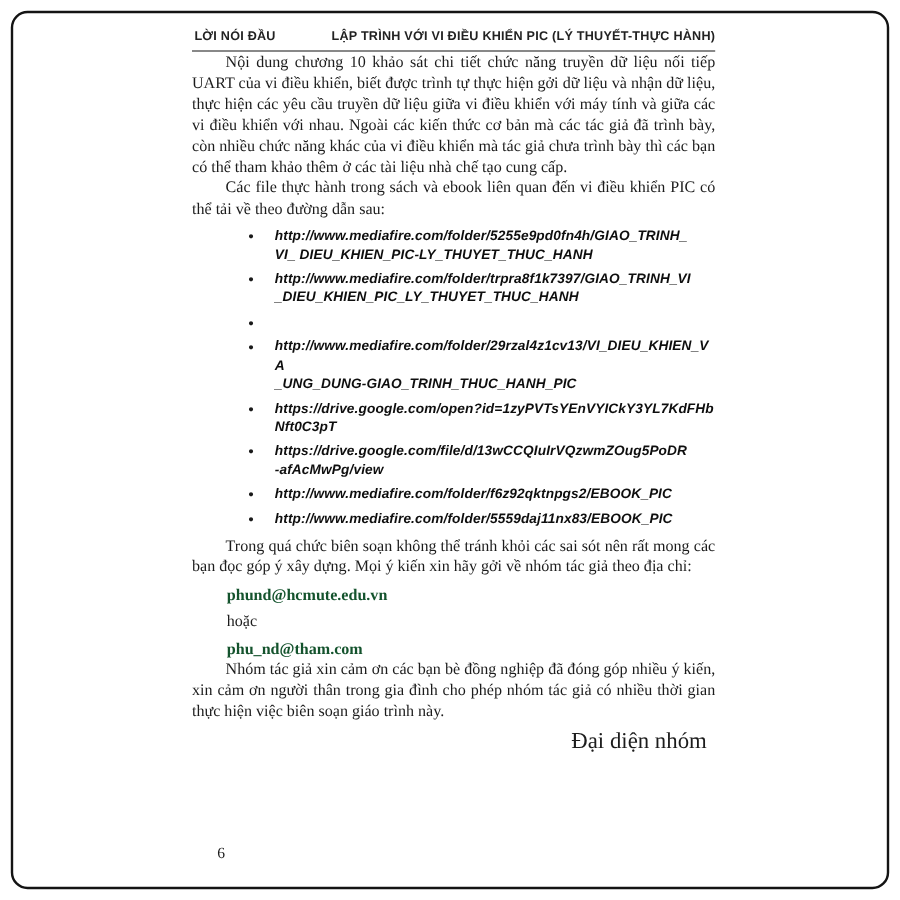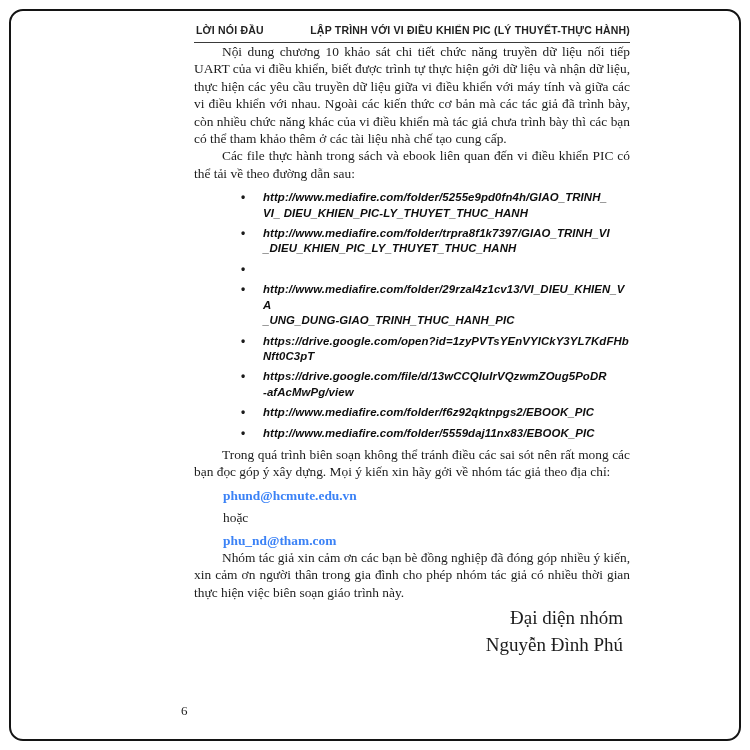--- a/index.html
+++ b/index.html
@@ -13,21 +13,21 @@
   }
   .frame {
     position:absolute;
     left:9px; top:9px; right:9px; bottom:9px;
     border:2.5px solid #141414;
     border-radius:14px;
     pointer-events:none;
   }
   .content {
     position:absolute;
-    left:194px; top:24px;
+    left:160px; top:24px;
     width:436px;
   }
   .header-row {
     display:flex;
     justify-content:space-between;
     align-items:flex-end;
     font-family:"Liberation Sans","DejaVu Sans",sans-serif;
     font-weight:bold;
     font-size:10.5px;
     letter-spacing:.2px;
@@ -74,21 +74,21 @@
   }
   .link-text {
     white-space:pre-line;
     overflow-wrap:break-word;
     min-width:0;
     letter-spacing:.1px;
     font-style:italic;
   }
   .contact { margin-left:29px; }
   .contact p { margin:0; font-size:13.4px; line-height:17.4px; }
-  .email { font-weight:bold; color:#3b82f6; }
+  .email { font-weight:bold; color:#14532d; }
   .email-1 { margin-top:6px !important; }
   .or-line { margin-top:5px !important;font-family:Liberation Serif, serif; }
   .email-2 { margin-top:5px !important; }
   .signature { text-align:right; padding-right:7px; margin-top:8px; }
   .signature p { margin:0; font-size:19px; line-height:17.4px; }
   .signature .sig-name { margin-top:9px; }
   .page-number {
     position:absolute;
     left:181px; top:703px;
     font-size:13px;
@@ -143,30 +143,29 @@
     <li>
       <span class="bullet">•</span>
       <span class="link-text">http://www.mediafire.com/folder/f6z92qktnpgs2/EBOOK_PIC</span>
     </li>
     <li>
       <span class="bullet">•</span>
       <span class="link-text">http://www.mediafire.com/folder/5559daj11nx83/EBOOK_PIC</span>
     </li>
   </ul>
 
-  <p class="body indent p3">Trong quá trình biên soạn không thể tránh điều các sai sót nên rất mong các bạn đọc góp ý xây dựng. Mọi ý kiến xin hãy gởi về nhóm tác giả theo địa chỉ:</p>
+  <p class="body indent p3">Trong quá chức biên soạn không thể tránh khỏi các sai sót nên rất mong các bạn đọc góp ý xây dựng. Mọi ý kiến xin hãy gởi về nhóm tác giả theo địa chỉ:</p>
 
   <div class="contact">
     <p class="email email-1">phund@hcmute.edu.vn</p>
     <p class="or-line">hoặc</p>
     <p class="email email-2">phu_nd@tham.com</p>
   </div>
 
   <p class="body indent p4">Nhóm tác giả xin cảm ơn các bạn bè đồng nghiệp đã đóng góp nhiều ý kiến, xin cảm ơn người thân trong gia đình cho phép nhóm tác giả có nhiều thời gian thực hiện việc biên soạn giáo trình này.</p>
 
   <div class="signature">
     <p class="sig-role">Đại diện nhóm</p>
-    <p class="sig-name">Nguyễn Đình Phú</p>
   </div>
 
 </div>
 
 <div class="page-number">6</div>
 
 </body></html>

